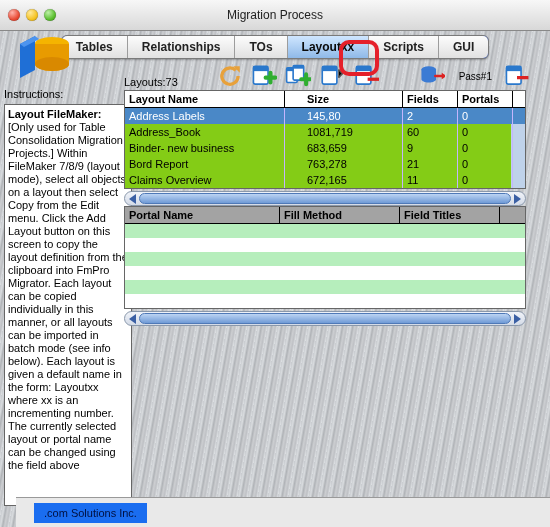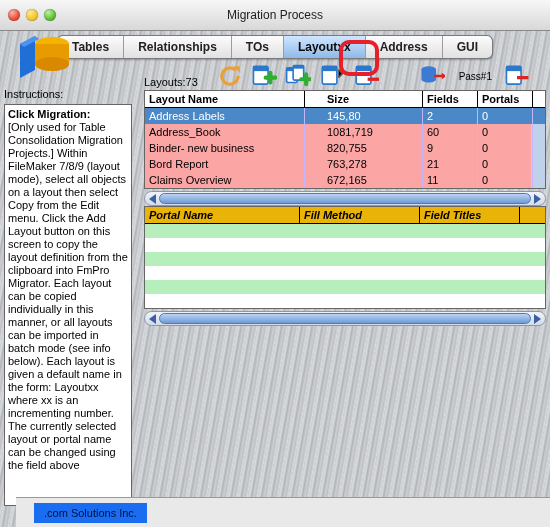--- a/index.html
+++ b/index.html
@@ -47,24 +47,24 @@
   .bigicon { width:60px; height:50px; margin:4px 0 0 10px; }
   .instructions-label { font-size:11px; margin-top:6px; }
   .instruction-box {
     margin-top:4px; width:128px; height:402px;
     background:#fff; border:1px solid #666;
     font-size:11px; line-height:13px; padding:3px;
     overflow:hidden;
   }
   .instruction-box b { font-weight:bold; }
   
-  .main { position:absolute; left:144px; top:76px; width:402px; }
+  .main { position:absolute; left:124px; top:76px; width:402px; }
   .layouts-count { font-size:11px; margin-bottom:2px;}
   .table {
-    width:402px; border:1px solid #666; background:#fca5a5;
+    width:402px; border:1px solid #666; background:#84cc16;
     box-shadow: inset -14px 0 0 #bfd2ea; 
   }
   .thead, .trow { display:flex; }
   .thead { background:#fff; border-bottom:1px solid #000; font-weight:bold; }
   .cell { padding:2px 4px; font-size:11px; border-right:1px solid #c4b5fd; overflow:hidden; white-space:nowrap; }
   .thead .cell { border-right:1px solid #000; }
   .c1 { width:160px; }
   .c2 { width:100px;margin-left:18px; }
   .c3 { width:55px; }
   .c4 { width:55px; }
@@ -85,21 +85,21 @@
     position:absolute; left:14px; right:14px; top:1px; bottom:1px;
     background:linear-gradient(#bcd4f3,#6f9ad6);
     border-radius:8px; border:1px solid #4f79b7;
   }
   
   .portals-label { margin-top:12px; font-size:11px; }
   .portal-table {
     width:402px; border:1px solid #666; background:#fff;
     box-shadow: inset -14px 0 0 #bfd2ea;
   }
-  .portal-table .thead { background:#eab308; border-bottom:1px solid #000; font-weight:bold; font-size:11px;font-style:italic;}
+  .portal-table .thead { background:#a3a3a3; border-bottom:1px solid #000; font-weight:bold; font-size:11px;}
   .portal-table .stripe { height:14px; }
   .portal-table .stripe.g { background:#b6eebc; }
   .portal-table .stripe.w { background:#fff; }
   .pc1 { width:155px; } .pc2 { width:120px; } .pc3 { width:100px; }
   
   .footer {
     position:absolute; left:16px; bottom:0; width:100%; height:30px;
     background:#e9e9e9; border-top:1px solid #999;
     display:flex; align-items:center;padding-left:12px;
   }
@@ -119,21 +119,21 @@
   </div>
   <div class="title">Migration Process</div>
 </div>
 
 <div class="tabrow">
   <div class="tabs">
     <div class="tab">Tables</div>
     <div class="tab">Relationships</div>
     <div class="tab">TOs</div>
     <div class="tab active">Layoutxx</div>
-    <div class="tab">Address</div>
+    <div class="tab">Scripts</div>
     <div class="tab">GUI</div>
   </div>
 </div>
 
 <div class="iconrow">
   <span class="toolicon">
     <svg viewBox="0 0 32 32">
         <path fill="none" stroke="#e8a13a" stroke-width="4" d="M26 16a10 10 0 1 1-3-7"></path>
         <path fill="#e8a13a" d="M20 4h8v8z"></path>
       </svg>
@@ -194,21 +194,21 @@
     <svg viewBox="0 0 60 50">
         <ellipse cx="38" cy="12" rx="17" ry="7" fill="#f5b400"></ellipse>
         <path d="M21 12v20c0 3.9 7.6 7 17 7s17-3.1 17-7V12" fill="#e89b00"></path>
         <ellipse cx="38" cy="32" rx="17" ry="7" fill="#d98900"></ellipse>
         <path d="M6 12l15-8v34L6 46z" fill="#1f6fd6"></path>
         <path d="M6 12l15-8 4 3-15 8z" fill="#4c94ef"></path>
       </svg>
   </div>
   <div class="instructions-label">Instructions:</div>
   <div class="instruction-box">
-    <b>Click Migration:</b><br>
+    <b>Layout FileMaker:</b><br>
     <span>[Only used for Table Consolidation Migration Projects.] Within FileMaker 7/8/9 (layout mode), select all objects on a layout then select Copy from the Edit menu. Click the Add Layout button on this screen to copy the layout definition from the clipboard into FmPro Migrator. Each layout can be copied individually in this manner, or all layouts can be imported in batch mode (see info below). Each layout is given a default name in the form: Layoutxx where xx is an incrementing number.  The currently selected layout or portal name can be changed using the field above</span>
   </div>
 </div>
 
 <div class="main">
   <div class="layouts-count">
     <span>Layouts:</span><span>73</span>
   </div>
   <div class="table">
     <div class="thead">
@@ -224,21 +224,21 @@
       <div class="cell c4">0</div>
     </div>
     <div class="trow">
       <div class="cell c1">Address_Book</div>
       <div class="cell c2">1081,719</div>
       <div class="cell c3">60</div>
       <div class="cell c4">0</div>
     </div>
     <div class="trow">
       <div class="cell c1">Binder- new business</div>
-      <div class="cell c2">820,755</div>
+      <div class="cell c2">683,659</div>
       <div class="cell c3">9</div>
       <div class="cell c4">0</div>
     </div>
     <div class="trow">
       <div class="cell c1">Bord Report</div>
       <div class="cell c2">763,278</div>
       <div class="cell c3">21</div>
       <div class="cell c4">0</div>
     </div>
     <div class="trow">

